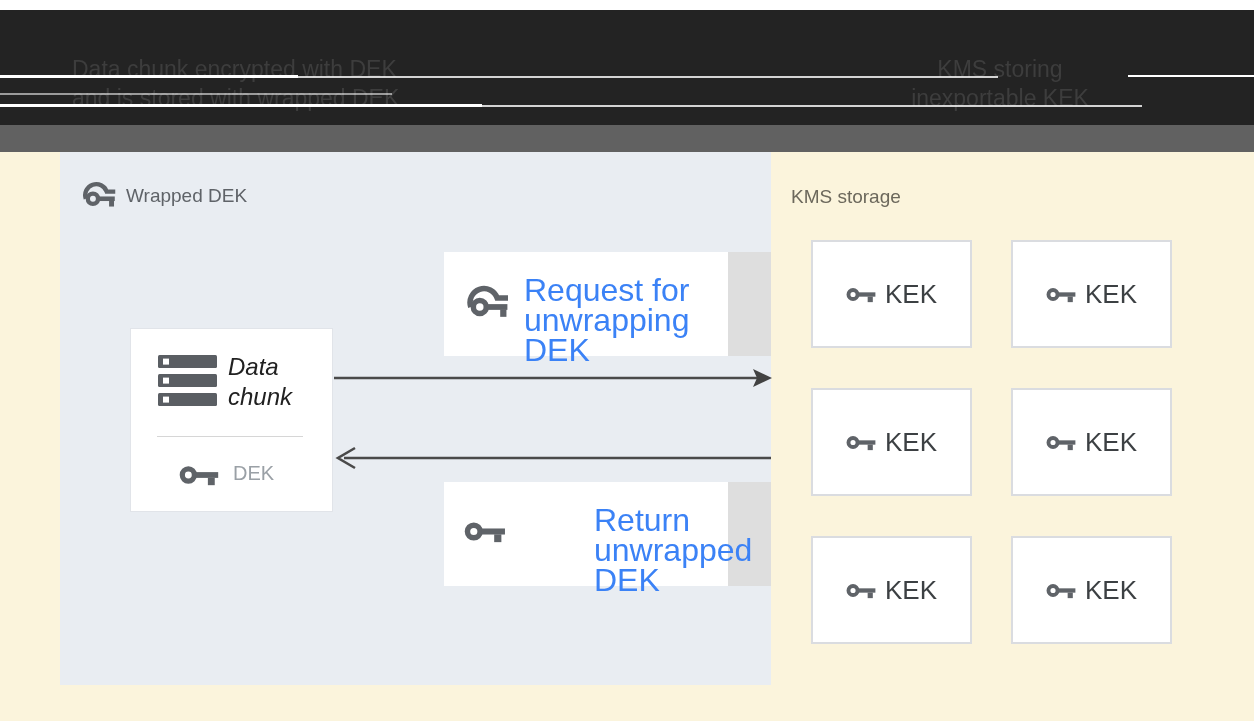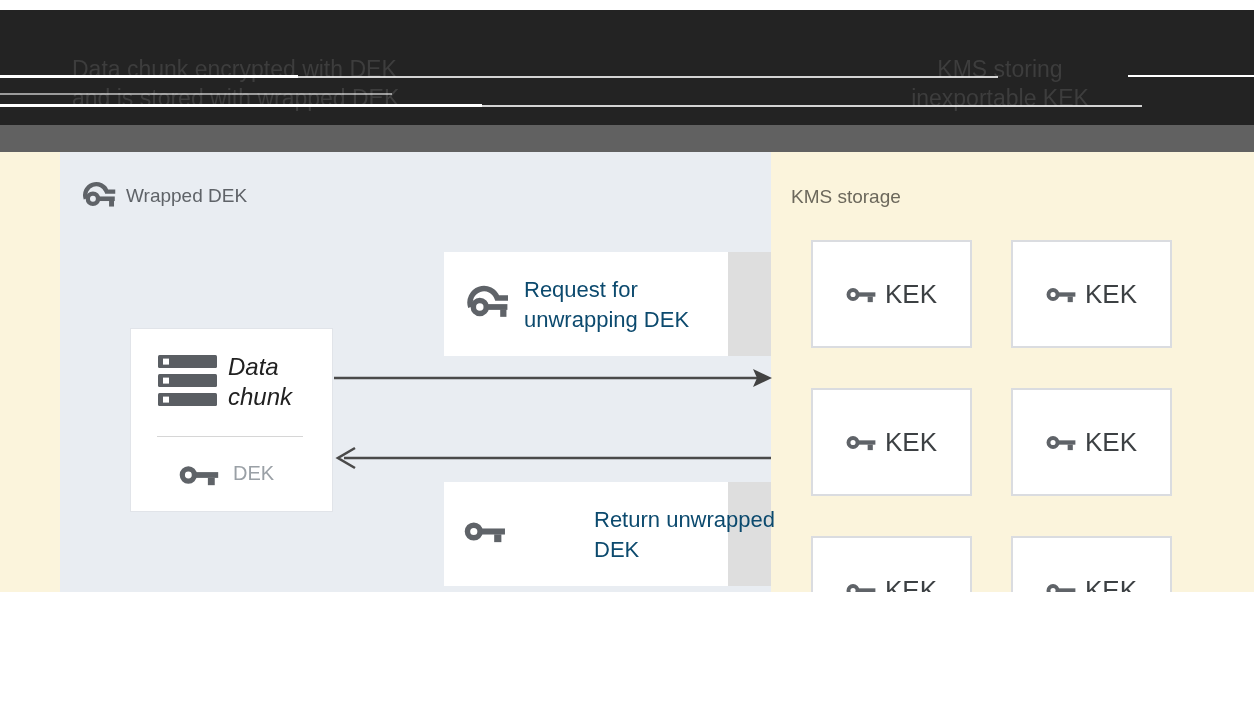--- a/index.html
+++ b/index.html
@@ -1,17 +1,17 @@
 <!DOCTYPE html>
 <html><head>
 <meta charset="utf-8">
 <style>
   html,body{margin:0;padding:0;background:#ffffff;}
   #page{
-    position:relative;width:1254px;height:592px;overflow:hidden;
+    position:relative;width:1254px;height:726px;overflow:hidden;
     background:#ffffff;
     font-family:"Liberation Sans","DejaVu Sans",sans-serif;
     -webkit-font-smoothing:antialiased;
   }
   .abs{position:absolute;}
 
   
   .header-band{left:0;top:10px;width:1254px;height:115px;background:#232323;}
   .header-note{color:#3d3d3d;font-size:23px;line-height:29px;white-space:nowrap;}
   .note-left-1{left:72px;top:55px;}
@@ -35,21 +35,21 @@
   .dc-title{left:228px;top:352px;width:84px;font-size:24px;line-height:30px;color:#212121;font-style:italic;}
   .dc-divider{left:157px;top:436px;width:146px;height:1px;background:#d6d6d6;}
   .dek-label{left:233px;top:462px;font-size:20px;color:#9aa0a6;}
 
   
   .white-box{background:#ffffff;}
   .request-box{left:444px;top:252px;width:284px;height:104px;}
   .request-ext{left:728px;top:252px;width:43px;height:104px;background:#dedede;}
   .return-box{left:444px;top:482px;width:284px;height:104px;}
   .return-ext{left:728px;top:482px;width:43px;height:104px;background:#dedede;}
-  .box-text{font-size:22px;line-height:30px;color:#0c4a6e;}
+  .box-text{font-size:32px;line-height:30px;color:#3b82f6;}
   .request-text{left:524px;top:275px;width:210px;}
   .return-text{left:553px;top:505px;width:210px;margin-left:41px;}
 
   
   .kek-box{
     width:161px;height:108px;background:#ffffff;border:2px solid #dadce0;box-sizing:border-box;
     display:flex;align-items:center;justify-content:center;gap:6px;
   }
   .kek-label{font-size:26px;color:#3c4043;}
   .kek-r1{top:240px;} .kek-r2{top:388px;} .kek-r3{top:536px;}

